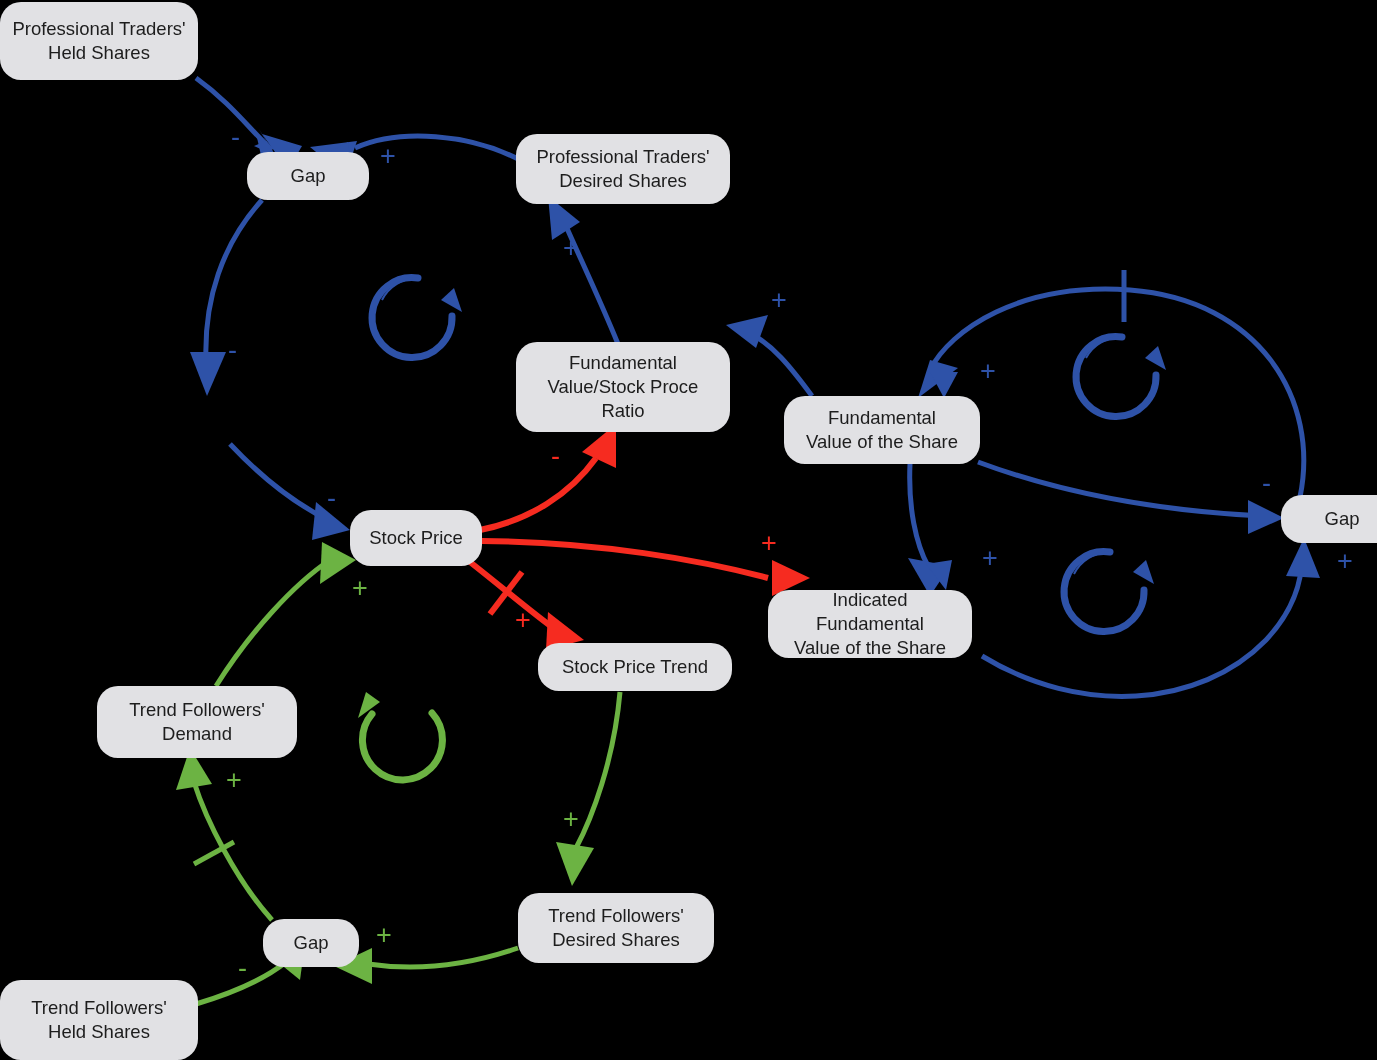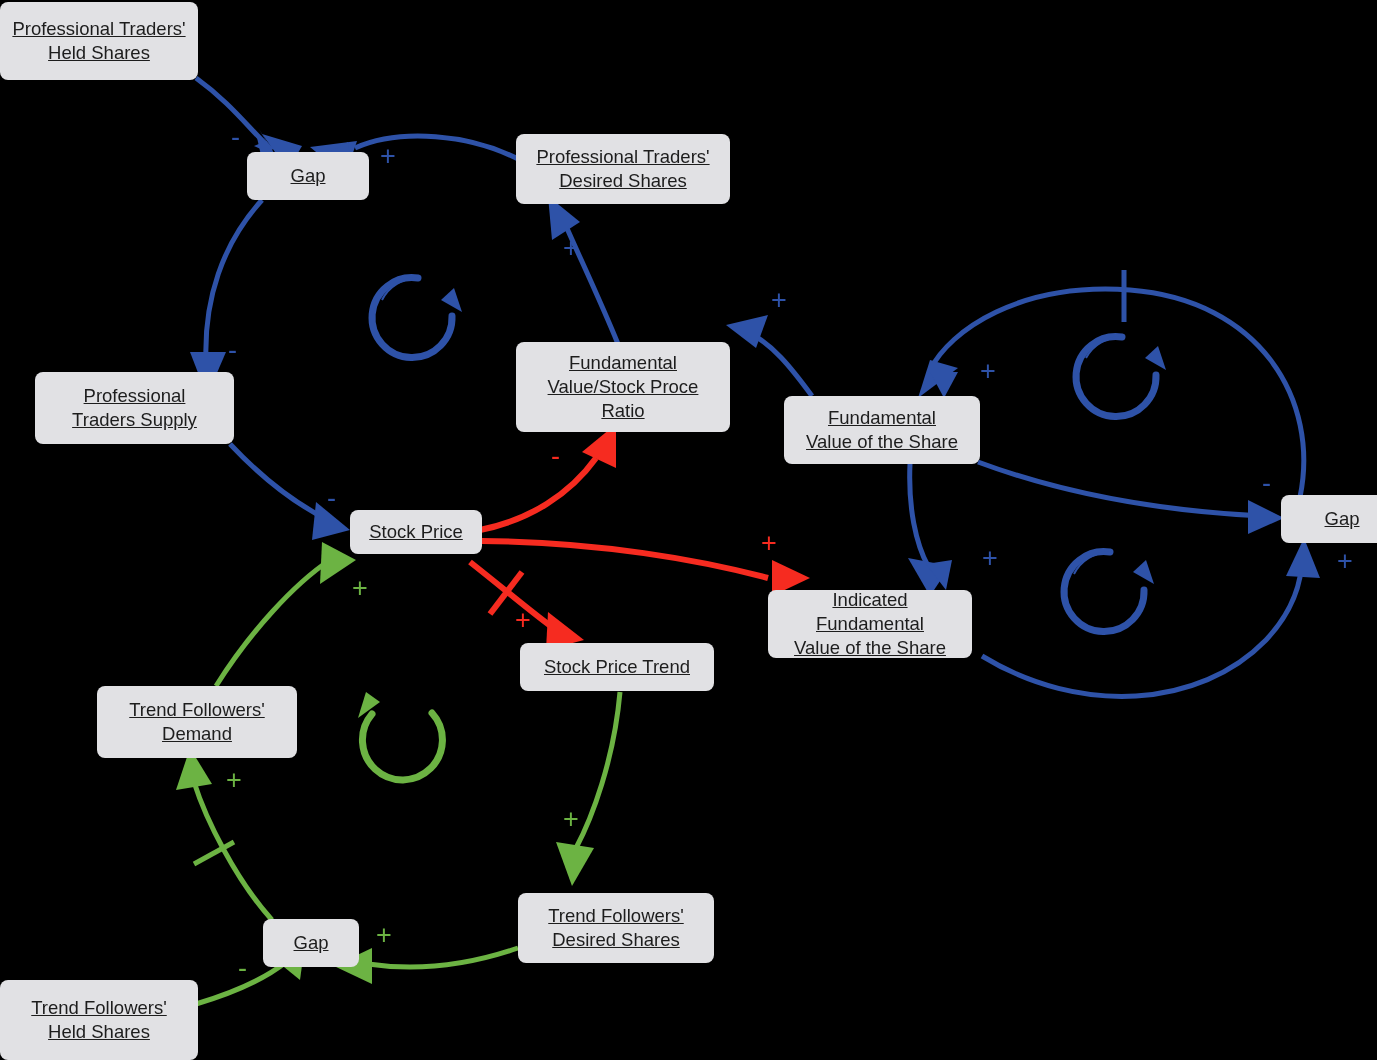--- a/index.html
+++ b/index.html
@@ -19,32 +19,31 @@
   svg#wires {
     position: absolute;
     left: 0; top: 0;
     width: 1377px;
     height: 1060px;
     pointer-events: none;
   }
   .node {
     position: absolute;
     background: #e1e1e4;
-    border-radius: 8px;
+    border-radius: 21px;
     color: #1d1d1d;
     font-size: 18.5px;
     line-height: 1.30;
     text-align: center;
     display: flex;
     align-items: center;
     justify-content: center;
     padding: 6px 12px;
     white-space: pre-line;
     z-index: 5;
-    text-decoration: underline;
   }
   .sign {
     position: absolute;
     font-size: 27px;
     font-weight: 500;
     line-height: 1;
     z-index: 6;
     user-select: none;
   }
   .sign.blue { color: #2e52a8; }
@@ -180,38 +179,36 @@
   </svg>
 
   <div class="node" style="left:0px; top:2px; width:198px; height:78px;">Professional Traders'
 Held Shares</div>
 
   <div class="node" style="left:247px; top:152px; width:122px; height:48px;">Gap</div>
 
   <div class="node" style="left:516px; top:134px; width:214px; height:70px;">Professional Traders'
 Desired Shares</div>
 
-  <div class="node" style="left:35px; top:372px; width:199px; height:72px;">Professional
-Traders Supply</div>
 
   <div class="node" style="left:516px; top:342px; width:214px; height:90px;">Fundamental
 Value/Stock Proce
 Ratio</div>
 
   <div class="node" style="left:784px; top:396px; width:196px; height:68px;">Fundamental
 Value of the Share</div>
 
   <div class="node" style="left:1281px; top:495px; width:122px; height:48px;">Gap</div>
 
-  <div class="node" style="left:350px; top:510px; width:132px; height:44px;">Stock Price</div>
+  <div class="node" style="left:350px; top:510px; width:132px; height:56px;">Stock Price</div>
 
   <div class="node" style="left:768px; top:590px; width:204px; height:68px;">Indicated Fundamental
 Value of the Share</div>
 
-  <div class="node" style="left:520px; top:643px; width:194px; height:48px;">Stock Price Trend</div>
+  <div class="node" style="left:538px; top:643px; width:194px; height:48px;">Stock Price Trend</div>
 
   <div class="node" style="left:97px; top:686px; width:200px; height:72px;">Trend Followers'
 Demand</div>
 
   <div class="node" style="left:518px; top:893px; width:196px; height:70px;">Trend Followers'
 Desired Shares</div>
 
   <div class="node" style="left:263px; top:919px; width:96px; height:48px;">Gap</div>
 
   <div class="node" style="left:0px; top:980px; width:198px; height:80px;">Trend Followers'

